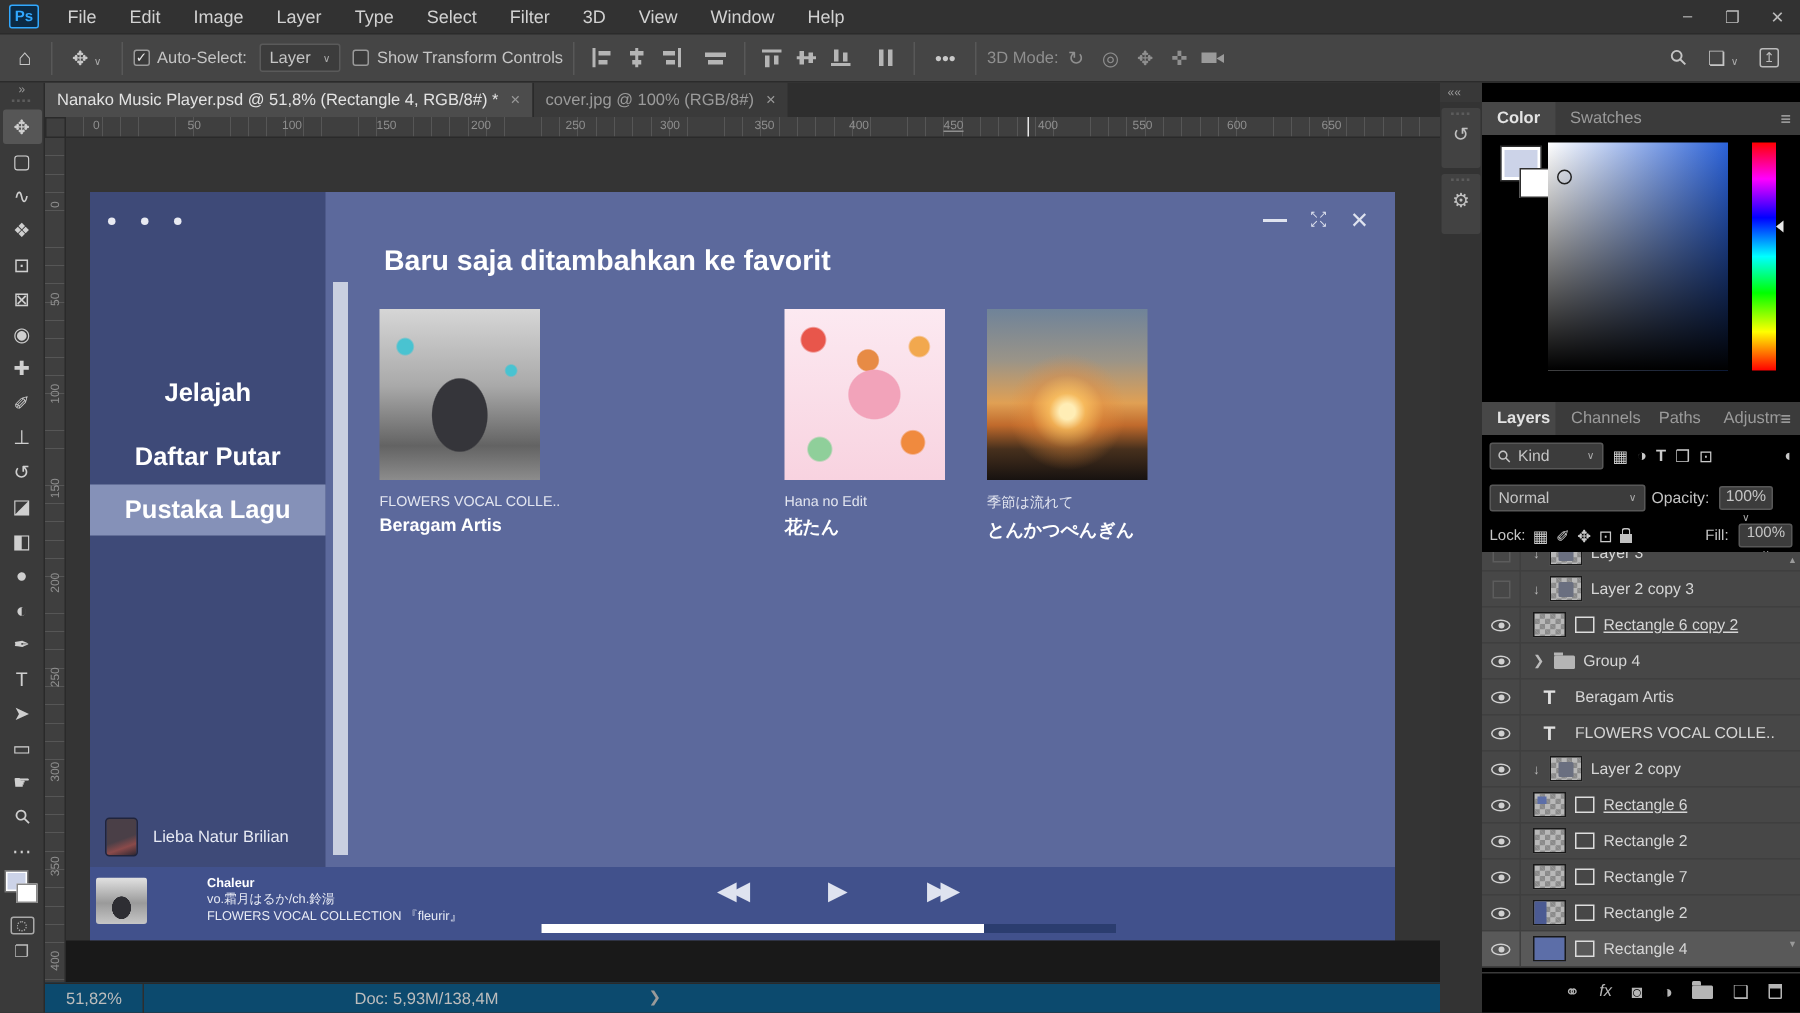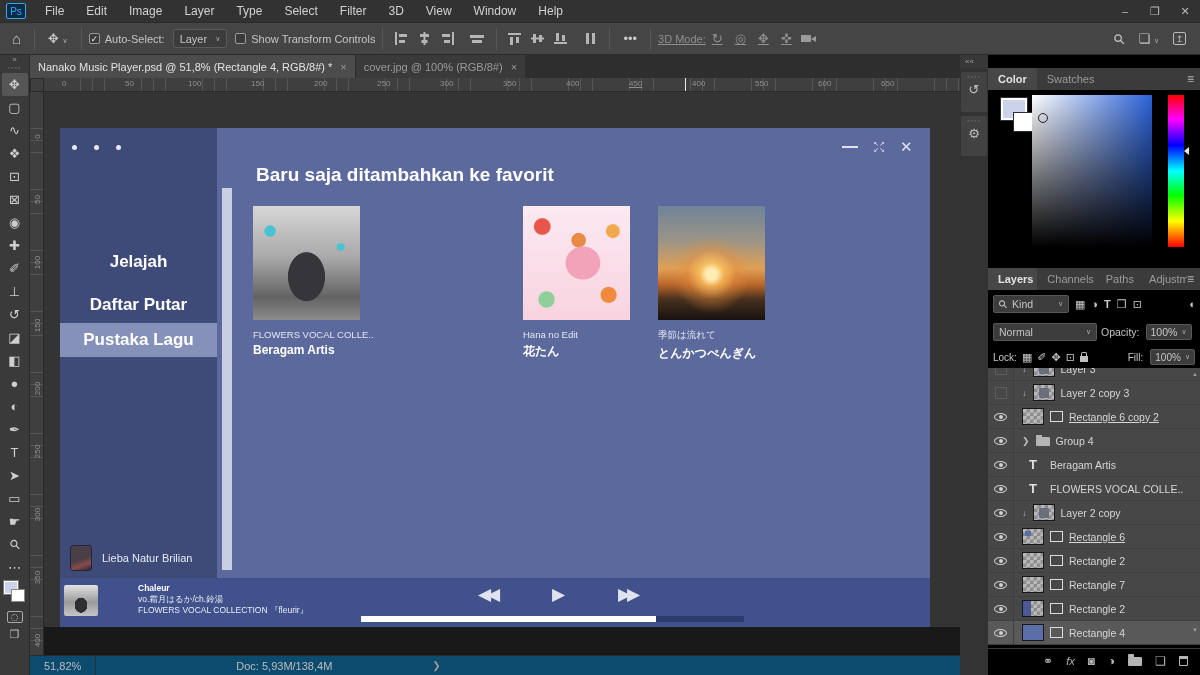--- a/index.html
+++ b/index.html
@@ -2,34 +2,34 @@
 <html><head>
 <meta charset="utf-8">
 <style>
   * { margin:0; padding:0; box-sizing:border-box; }
   html,body { width:1200px; height:675px; overflow:hidden; background:#333;
     font-family:"Liberation Sans","DejaVu Sans",sans-serif; color:#c8c8c8; }
   
   #menubar { position:absolute; left:0; top:0; width:1200px; height:22px; background:#323232;
     display:flex; align-items:center; font-size:12px; color:#d2d2d2; z-index:5; }
   #ps-logo { width:20px; height:16px; margin:0 8px 0 6px; background:#0b2a45; border:1px solid #31a8ff;
-    color:#31a8ff; font-size:10px; font-weight:normal; display:flex; align-items:center; justify-content:center; border-radius:2px; }
+    color:#31a8ff; font-size:10px; font-weight:bold; display:flex; align-items:center; justify-content:center; border-radius:2px; }
   .menu-item { padding:0 11px; height:22px; display:flex; align-items:center; cursor:default; }
   #win-controls { margin-left:auto; display:flex; }
   #win-controls span { width:30px; height:22px; display:flex; align-items:center; justify-content:center; font-size:11px; color:#bbb; }
   
   #optionsbar { position:absolute; left:0; top:22px; width:1200px; height:33px; background:#454545;
     border-top:1px solid #2b2b2b; border-bottom:1px solid #2b2b2b; display:flex; align-items:center; font-size:11px; color:#c5c5c5; z-index:4; }
   .sep { width:1px; height:22px; background:#585858; margin:0 7px; }
   .opt-ico { font-size:13px; color:#c9c9c9; padding:0 6px; }
   .chk { width:11px; height:11px; border:1px solid #9a9a9a; background:#3a3a3a; display:inline-flex;
     align-items:center; justify-content:center; font-size:9px; color:#e8e8e8; margin-right:5px; border-radius:2px; }
   .select-box { background:#3c3c3c; border:1px solid #5a5a5a; border-radius:2px; height:19px;
     display:inline-flex; align-items:center; padding:0 6px; gap:8px; margin:0 8px; }
-  .dim { color:#8f8f8f;text-decoration:underline; }
+  .dim { color:#8f8f8f; }
   .align-ico { margin:0 4px; display:inline-flex; }
   .align-ico svg { display:block; }
   #opt-right { margin-left:auto; display:flex; align-items:center; gap:14px; margin-right:14px; }
   .mag { display:inline-block; transform:rotate(-45deg); font-size:14px; }
   .share-box { border:1.5px solid #bbb; border-radius:2px; width:13px; height:13px; font-size:9px;
     display:inline-flex; align-items:center; justify-content:center; color:#bbb; }
   .cam-ico { width:10px; height:7px; background:#9a9a9a; display:inline-block; position:relative; margin-left:3px; }
   .cam-ico::before { content:""; position:absolute; right:-5px; top:0.5px; border-right:5px solid #9a9a9a;
     border-top:3px solid transparent; border-bottom:3px solid transparent; }
   
@@ -140,21 +140,21 @@
     border-top:4px solid transparent; border-bottom:4px solid transparent; }
   
   #layers-tabs { top:213px; }
   .lrow { position:absolute; left:0; width:212px; height:18px; display:flex; align-items:center; font-size:10.5px; color:#c5c5c5; }
   #filter-row { top:240px; padding:0 5px; gap:6px; }
   .well { background:#3c3c3c; border:1px solid #585858; border-radius:2px; height:18px; display:flex; align-items:center; padding:0 5px; gap:5px; }
   .fl-ico { font-size:11px; color:#c9c9c9; }
   #blend-row { top:268px; padding:0 5px; gap:4px; }
   #lock-row { top:293px; padding:0 5px; gap:5px; font-size:10px; }
   .val-box { background:#3c3c3c; border:1px solid #585858; border-radius:2px; height:16px; display:flex;
-    align-items:center; padding:0 4px; gap:4px; margin-left:2px; }
+    align-items:center; padding:0 4px; gap:4px; margin-left:2px;flex-direction:column; }
   .chev { font-size:7px; color:#aaa; }
   
   #layer-list { position:absolute; left:0; top:313px; width:212px; height:277px; overflow:hidden; background:#474747; }
   .layer { width:212px; height:24px; display:flex; align-items:center; border-bottom:1px solid #3f3f3f; font-size:10.5px; color:#d6d6d6; }
   .layer.selected { background:#595959; }
   .eye-cell { width:26px; height:24px; border-right:1px solid #3f3f3f; display:flex; align-items:center; justify-content:center; flex:none; }
   .eye { width:13px; height:8px; border:1px solid #d0d0d0; border-radius:50%; position:relative; }
   .eye::after { content:""; position:absolute; left:3.5px; top:1.5px; width:4px; height:4px; background:#d0d0d0; border-radius:50%; }
   .eye-empty { width:12px; height:12px; border:1px solid #5c5c5c; }
   .lay-body { display:flex; align-items:center; gap:6px; padding-left:8px; overflow:hidden; white-space:nowrap; }

